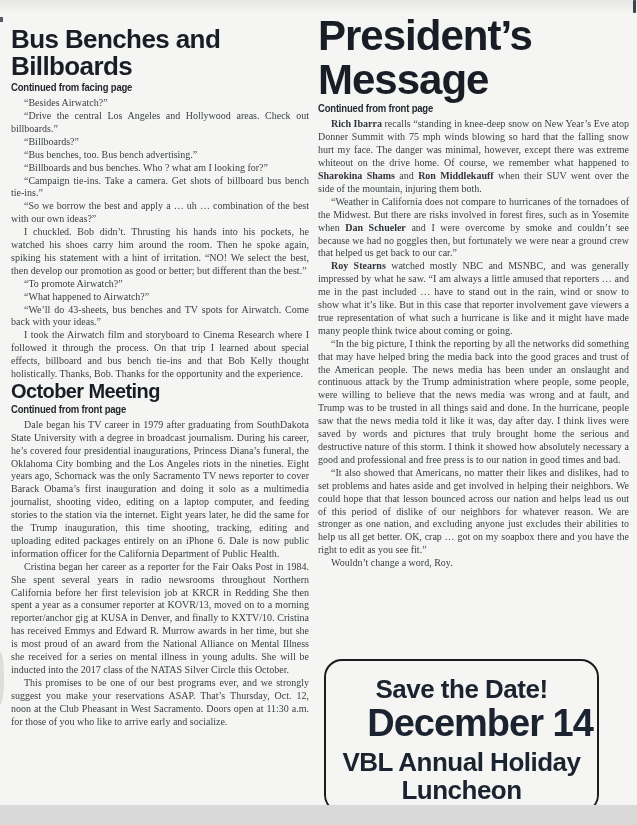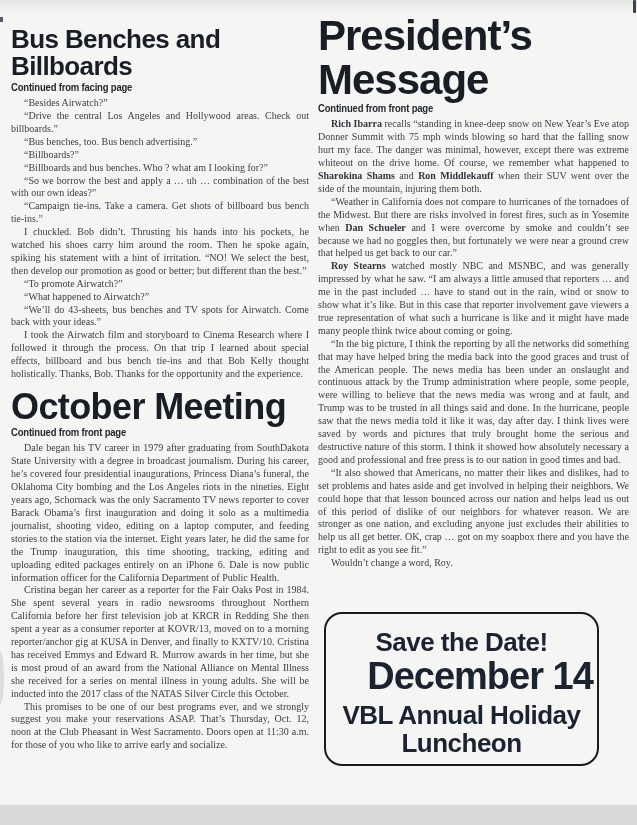--- a/index.html
+++ b/index.html
@@ -17,40 +17,40 @@
   .smudge-left { position:absolute; left:-3px; top:652px; width:7px; height:52px; background:#dcded9; border-radius:50%; }
 
   .col-left  { position:absolute; left:11px;  top:26px; width:298px; }
   .col-right { position:absolute; left:318px; top:14px; width:311px; }
 
   .section-title {
     margin:0; color:#191d25; font-family:"Liberation Sans", sans-serif;
     font-weight:bold; letter-spacing:-0.6px; line-height:1.04;
   }
   .t-bus      { font-size:26px; }
-  .t-october  { font-size:36px; margin-top:7px; }
+  .t-october  { font-size:20px; }
   .t-president{ font-size:42px; letter-spacing:-1px; }
 
   .continued {
     margin:2px 0 4px 0; color:#24282f;
     font-family:"Liberation Sans", sans-serif; font-weight:bold;
     font-size:10px; letter-spacing:-0.2px;
     transform:scaleX(.95); transform-origin:left center; width:105%;
   }
 
   .article-body { }
   .body-p {
     margin:0; text-indent:13px; text-align:justify;
     font-family:"Liberation Serif", serif;
     font-size:10px; line-height:12.9px; color:#3b4048;
   }
   .body-p b { color:#31353d; }
 
   .save-box {
-    position:absolute; left:324px; top:612px; width:271px; height:150px;
+    position:absolute; left:324px; top:659px; width:271px; height:150px;
     border:2.5px solid #1c1c1c; border-radius:18px;
     text-align:center; color:#1c2330;
     font-family:"Liberation Sans", sans-serif; font-weight:bold;
   }
   .std-line1 { margin-top:15px; font-size:26px; line-height:1.05; letter-spacing:-0.5px; }
   .std-line2 { font-size:38px; line-height:1.08; letter-spacing:-1px;margin-left:37px; }
   .std-line3 { margin-top:5px; font-size:26px; line-height:1.06; letter-spacing:-0.5px; }
 </style>
 </head>
 <body>
@@ -60,25 +60,25 @@
   <div class="mark-tr"></div>
   <div class="mark-tl"></div>
   <div class="smudge-left"></div>
 
   <div class="col-left">
     <h1 class="section-title t-bus">Bus Benches and Billboards</h1>
     <div class="continued">Continued from facing page</div>
     <div class="article-body">
         <p class="body-p"><span>“Besides Airwatch?”</span></p>
         <p class="body-p"><span>“Drive the central Los Angeles and Hollywood areas. Check out billboards.”</span></p>
+        <p class="body-p"><span>“Billboards?”</span></p>
         <p class="body-p"><span>“Bus benches, too. Bus bench advertising.”</span></p>
-        <p class="body-p"><span>“Billboards?”</span></p>
         <p class="body-p"><span>“Billboards and bus benches. Who ? what am I looking for?”</span></p>
+        <p class="body-p"><span>“Campaign tie-ins. Take a camera. Get shots of billboard bus bench tie-ins.”</span></p>
         <p class="body-p"><span>“So we borrow the best and apply a … uh … combination of the best with our own ideas?”</span></p>
-        <p class="body-p"><span>“Campaign tie-ins. Take a camera. Get shots of billboard bus bench tie-ins.”</span></p>
         <p class="body-p"><span>I chuckled. Bob didn’t. Thrusting his hands into his pockets, he watched his shoes carry him around the room. Then he spoke again, spiking his statement with a hint of irritation. “NO! We select the best, then develop our promotion as good or better; but different than the best.”</span></p>
         <p class="body-p"><span>“To promote Airwatch?”</span></p>
         <p class="body-p"><span>“What happened to Airwatch?”</span></p>
         <p class="body-p"><span>“We’ll do 43-sheets, bus benches and TV spots for Airwatch. Come back with your ideas.”</span></p>
         <p class="body-p"><span>I took the Airwatch film and storyboard to Cinema Research where I followed it through the process. On that trip I learned about special effects, billboard and bus bench tie-ins and that Bob Kelly thought holistically. Thanks, Bob. Thanks for the opportunity and the experience.</span></p>
       </div>
 
     <h1 class="section-title t-october">October Meeting</h1>
     <div class="continued">Continued from front page</div>
     <div class="article-body">

